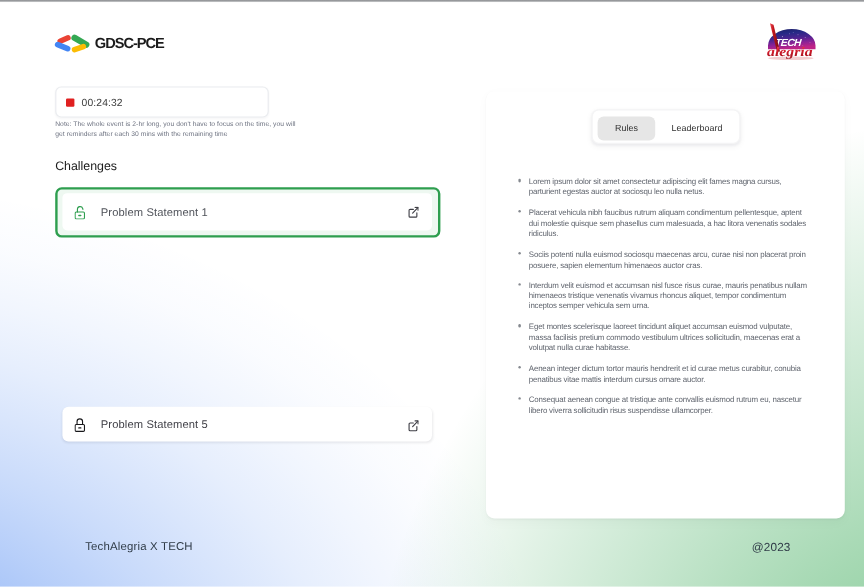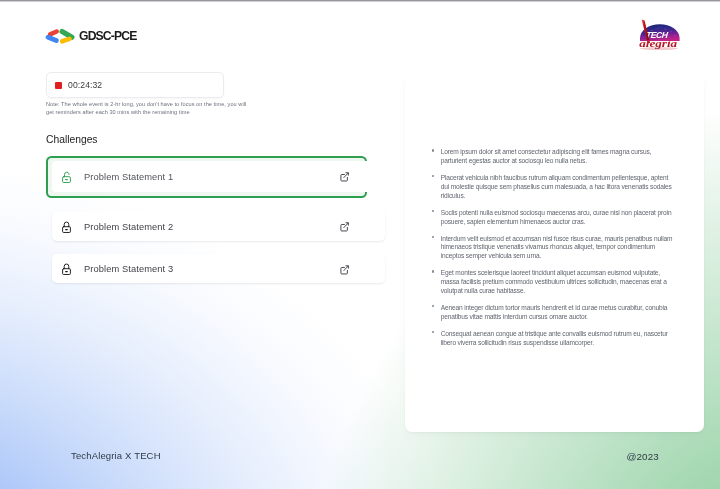--- a/index.html
+++ b/index.html
@@ -37,21 +37,21 @@
   .note{position:absolute;left:46px;top:100px;width:209px;font-size:5.6px;line-height:8.1px;
         color:#6d7280;letter-spacing:0.05px;}
 
   .challenges-h{position:absolute;left:46px;top:134px;font-size:10.3px;font-weight:400;color:#1b1b1b;}
 
   
   .clist{position:absolute;left:0;top:0;width:720px;height:489px;}
   .crow{position:absolute;left:46px;width:320px;height:42.6px;}
   .crow .shell{position:absolute;left:6px;top:6px;width:308px;height:29.5px;
                background:#fff;border-radius:5px;
-               box-shadow:0 1px 2px rgba(16,24,40,0.055),0 1px 3px rgba(16,24,40,0.035);padding-left:25px;}
+               box-shadow:0 1px 2px rgba(16,24,40,0.055),0 1px 3px rgba(16,24,40,0.035);}
   .crow.active .ring{position:absolute;left:0;top:0;width:321px;height:42.4px;
                      border:2.2px solid #2e9e4f;border-radius:5.5px;box-sizing:border-box;
                      background:#eef8f1;}
   .crow.active .shell{left:6px;top:5px;width:308px;height:31.5px;border-radius:4px;
                       box-shadow:none;background:#fff;}
   .c-ico{position:absolute;left:9.6px;top:9.8px;width:9px;height:12px;line-height:0;}
   .c-label{position:absolute;left:32px;top:10.5px;font-size:9.3px;color:#3f3f46;letter-spacing:0.1px;}
   .c-link{position:absolute;left:288px;top:11px;width:9px;height:10px;line-height:0;}
   .crow.active .c-ico{top:10.2px;}
   .crow.active .c-label{top:11.8px;color:#50535a;}
@@ -154,53 +154,42 @@
               <path d="M4.9 11.45 h2.2" stroke-width="1.5"></path>
             </svg></span>
           <span class="c-label">Problem Statement 1</span>
           <span class="c-link" style="color:#3f3f46"><svg viewBox="0 0 20 22" width="9" height="10" fill="none" stroke="currentColor" stroke-width="2.1" stroke-linecap="round" stroke-linejoin="round">
               <path d="M16.4 11.9 v6.0 a1.9 1.9 0 0 1 -1.9 1.9 H3.9 a1.9 1.9 0 0 1 -1.9 -1.9 V7.3 a1.9 1.9 0 0 1 1.9 -1.9 H9.9"></path>
               <path d="M13.1 1.6 H18.6 V7.0"></path>
               <path d="M8.6 12.2 L18.3 2.0"></path>
             </svg></span>
         </div>
       </div>
-      <div class="crow" style="top: 205px;">
+      <div class="crow" style="top: 332.5px;">
         <div class="shell">
           <span class="c-ico" style="color:#18181b"><svg viewBox="0 0 12 16" width="9" height="12" fill="none" stroke="currentColor" stroke-width="1.25" stroke-linecap="round" stroke-linejoin="round">
               <rect x="0.8" y="7.6" width="10.4" height="7.7" rx="1.3"></rect>
               <path d="M2.95 7.6 V4.45 a3.05 3.05 0 0 1 6.1 0 V7.6"></path>
               <path d="M4.9 11.45 h2.2" stroke-width="1.5"></path>
             </svg></span>
-          <span class="c-label">Problem Statement 2</span>
+          <span class="c-label">Problem Statement 5</span>
           <span class="c-link" style="color:#3f3f46"><svg viewBox="0 0 20 22" width="9" height="10" fill="none" stroke="currentColor" stroke-width="2.1" stroke-linecap="round" stroke-linejoin="round">
               <path d="M16.4 11.9 v6.0 a1.9 1.9 0 0 1 -1.9 1.9 H3.9 a1.9 1.9 0 0 1 -1.9 -1.9 V7.3 a1.9 1.9 0 0 1 1.9 -1.9 H9.9"></path>
               <path d="M13.1 1.6 H18.6 V7.0"></path>
               <path d="M8.6 12.2 L18.3 2.0"></path>
             </svg></span>
         </div>
       </div>
-      <div class="crow" style="top: 247.5px;">
-        <div class="shell">
-          <span class="c-ico" style="color:#18181b"><svg viewBox="0 0 12 16" width="9" height="12" fill="none" stroke="currentColor" stroke-width="1.25" stroke-linecap="round" stroke-linejoin="round">
-              <rect x="0.8" y="7.6" width="10.4" height="7.7" rx="1.3"></rect>
-              <path d="M2.95 7.6 V4.45 a3.05 3.05 0 0 1 6.1 0 V7.6"></path>
-              <path d="M4.9 11.45 h2.2" stroke-width="1.5"></path>
-            </svg></span>
-          <span class="c-label">Problem Statement 3</span>
-          <span class="c-link" style="color:#3f3f46"><svg viewBox="0 0 20 22" width="9" height="10" fill="none" stroke="currentColor" stroke-width="2.1" stroke-linecap="round" stroke-linejoin="round">
-              <path d="M16.4 11.9 v6.0 a1.9 1.9 0 0 1 -1.9 1.9 H3.9 a1.9 1.9 0 0 1 -1.9 -1.9 V7.3 a1.9 1.9 0 0 1 1.9 -1.9 H9.9"></path>
-              <path d="M13.1 1.6 H18.6 V7.0"></path>
-              <path d="M8.6 12.2 L18.3 2.0"></path>
-            </svg></span>
-        </div>
-      </div>
     </div>
 
   <div class="panel">
+    <div class="tabs">
+      <div class="tab sel">Rules</div>
+      <div class="tab unsel">Leaderboard</div>
+    </div>
     <div class="rules">
         <div class="rule"><span class="dot"></span><span>Lorem ipsum dolor sit amet consectetur adipiscing elit fames magna cursus, parturient egestas auctor at sociosqu leo nulla netus.</span></div>
         <div class="rule"><span class="dot"></span><span>Placerat vehicula nibh faucibus rutrum aliquam condimentum pellentesque, aptent dui molestie quisque sem phasellus cum malesuada, a hac litora venenatis sodales ridiculus.</span></div>
         <div class="rule"><span class="dot"></span><span>Sociis potenti nulla euismod sociosqu maecenas arcu, curae nisi non placerat proin posuere, sapien elementum himenaeos auctor cras.</span></div>
         <div class="rule"><span class="dot"></span><span>Interdum velit euismod et accumsan nisl fusce risus curae, mauris penatibus nullam himenaeos tristique venenatis vivamus rhoncus aliquet, tempor condimentum inceptos semper vehicula sem urna.</span></div>
         <div class="rule"><span class="dot"></span><span>Eget montes scelerisque laoreet tincidunt aliquet accumsan euismod vulputate, massa facilisis pretium commodo vestibulum ultrices sollicitudin, maecenas erat a volutpat nulla curae habitasse.</span></div>
         <div class="rule"><span class="dot"></span><span>Aenean integer dictum tortor mauris hendrerit et id curae metus curabitur, conubia penatibus vitae mattis interdum cursus ornare auctor.</span></div>
         <div class="rule"><span class="dot"></span><span>Consequat aenean congue at tristique ante convallis euismod rutrum eu, nascetur libero viverra sollicitudin risus suspendisse ullamcorper.</span></div>
       </div>
   </div>

